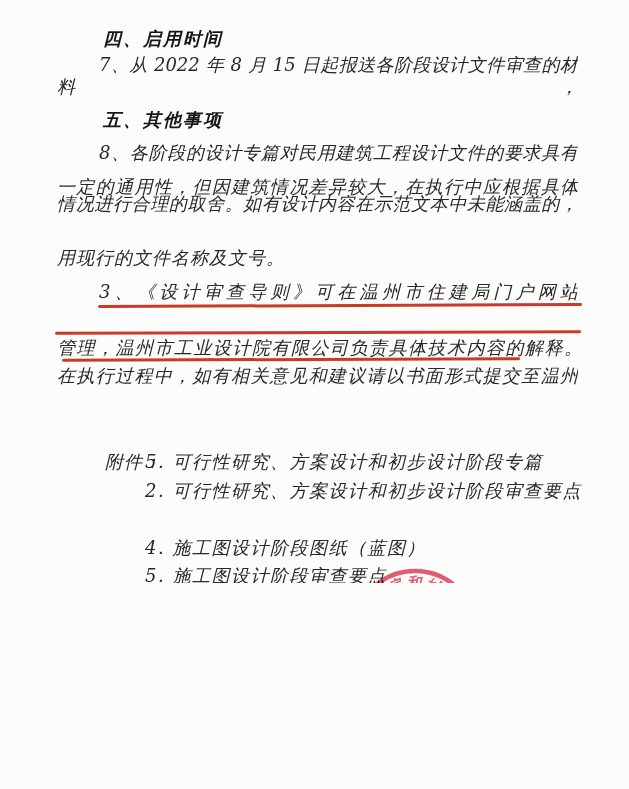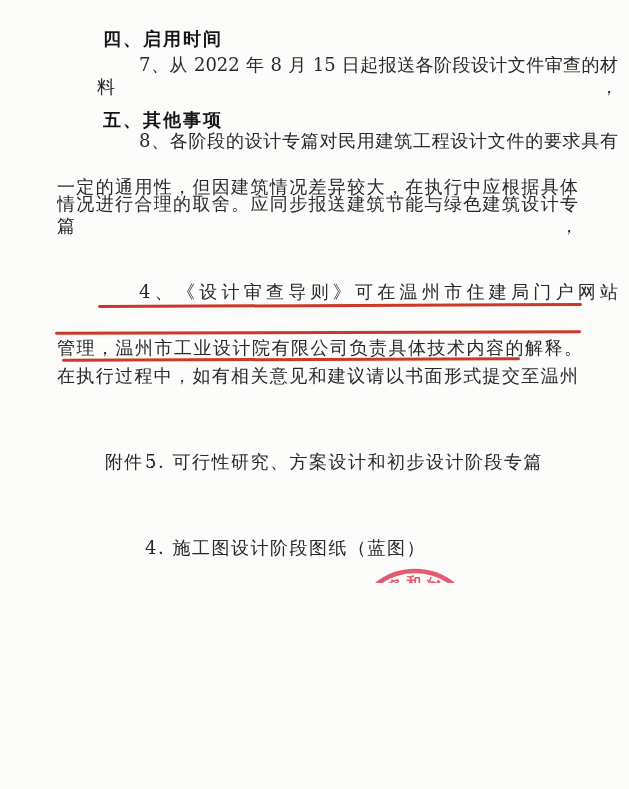--- a/index.html
+++ b/index.html
@@ -4,33 +4,34 @@
 <style>
   html,body{margin:0;padding:0;}
   body{
     width:629px;height:789px;
     font-family:"DejaVu Serif","Liberation Serif",serif;
     background:var(--paper,#fcfcfb);
   }
   .page{
     position:relative;width:629px;height:583px;overflow:hidden;
     background:var(--paper,#fcfcfb);
+    font-style:italic;
   }
   
   .ln{
     position:absolute;left:57px;
     font-size:18px;line-height:22px;color:var(--ink,#282828);
     white-space:nowrap;letter-spacing:1px;
   }
   
   .j{
     left:57px;width:521px;white-space:normal;overflow:hidden;
     text-align:justify;text-align-last:justify;letter-spacing:0;
   }
-  .ind{text-indent:42px;margin-left:40px;}
+  .ind{text-indent:42px;}
   .h{
     left:103px;font-weight:bold;color:#161616;
     font-family:"DejaVu Sans","Liberation Sans",sans-serif;
     font-size:18px;letter-spacing:2px;
   }
   
   .redline{
     position:absolute;height:2.6px;border-radius:2px;
     background:var(--underline-red,#cb3a28);
   }
@@ -54,35 +55,38 @@
 </style>
 </head>
 <body style="--paper: #fcfcfb; --ink: #282828; --underline-red: #cb3a28; --seal-red: #e25066; --seal-star: #ee7186;">
 
 <div class="page">
 
   <div class="ln h" style="top:28px">四、启用时间</div>
   <div class="ln j ind" style="top:54px">7、从 2022 年 8 月 15 日起报送各阶段设计文件审查的材料，</div>
 
   <div class="ln h" style="top:109px">五、其他事项</div>
-  <div class="ln j ind" style="top:130px">8、各阶段的设计专篇对民用建筑工程设计文件的要求具有</div>
+  <div class="ln j ind" style="top:142px">8、各阶段的设计专篇对民用建筑工程设计文件的要求具有</div>
   <div class="ln j" style="top:176px">一定的通用性，但因建筑情况差异较大，在执行中应根据具体</div>
-  <div class="ln j" style="top:193px">情况进行合理的取舍。应同步报送建筑节能与绿色建筑设计专篇，</div>
+  <div class="ln j" style="top:193px">情况进行合理的取舍。如有设计内容在示范文本中未能涵盖的，</div>
+  <div class="ln" style="top:247px">用现行的文件名称及文号。</div>
 
-  <div class="ln j ind" style="top:281px">4、《设计审查导则》可在温州市住建局门户网站</div>
+  <div class="ln j ind" style="top:281px">3、《设计审查导则》可在温州市住建局门户网站</div>
   <div class="ln j" style="top:365px">在执行过程中，如有相关意见和建议请以书面形式提交至温州</div>
   <div class="ln" style="top:337px;letter-spacing:1.5px">管理，温州市工业设计院有限公司负责具体技术内容的解释。</div>
 
   <div class="redline u1"></div>
   <div class="redline u2"></div>
   <div class="redline u3"></div>
 
   <div class="ln att-label" style="top:451px">附件：</div>
   <div class="ln att" style="top:451px">5. 可行性研究、方案设计和初步设计阶段专篇</div>
+  <div class="ln att" style="top:480px">2. 可行性研究、方案设计和初步设计阶段审查要点</div>
   <div class="ln att" style="top:537px">4. 施工图设计阶段图纸（蓝图）</div>
+  <div class="ln att" style="top:565px">5. 施工图设计阶段审查要点</div>
 
   <div class="ln sig">温州市住房和城乡建设局</div>
   <div class="ln date">2022 年 7 月 15 日</div>
 
   <svg class="seal" viewBox="-75 -75 150 150">
     <circle cx="0" cy="0" r="61" fill="none" style="stroke:var(--seal-red,#e25066)" stroke-width="4.5"></circle>
     <polygon style="fill:var(--seal-star,#ee7186)" opacity="0.95" points="0,-25 -5.9,-8 -23.8,-7.7 -9.4,3 -14.7,20.2 0,9.9 14.7,20.2 9.4,3 23.8,-7.7 5.9,-8"></polygon>
     <defs>
       <path id="sealArc" d="M -35,27.5 A 44.5,44.5 0 1 1 35,27.5" fill="none"></path>
     </defs>

